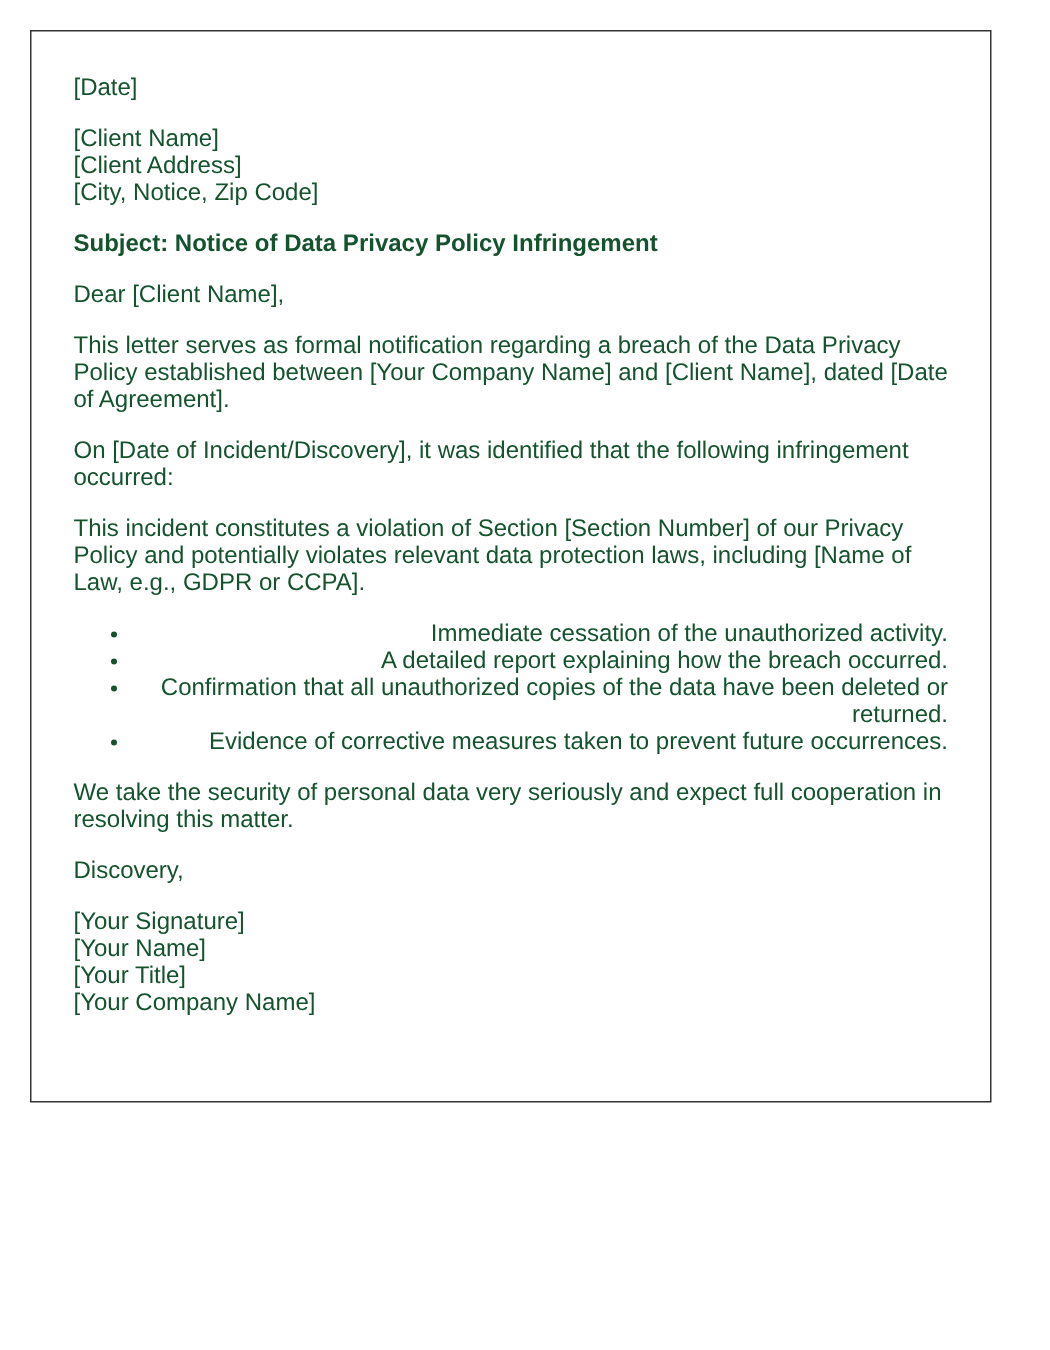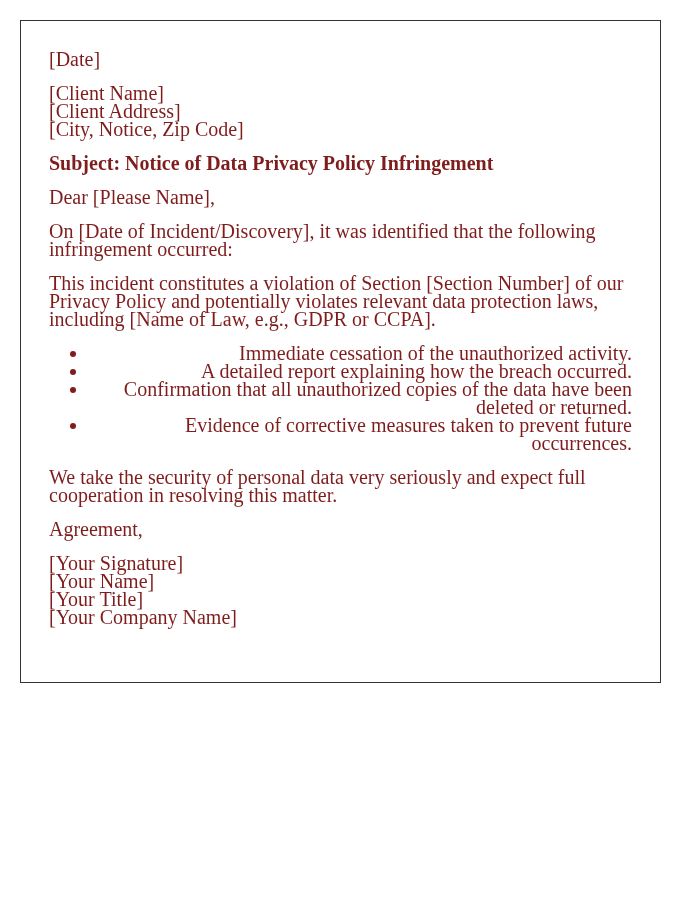--- a/index.html
+++ b/index.html
@@ -18,24 +18,24 @@
       height: 801px;
       overflow: hidden;
     }
     .letter {
       position: absolute;
       left: 20px;
       top: 20px;
       width: 583px;
       border: 1px solid #333333;
       padding: 29px 28px 40px 28px;
-      font-family: Liberation Serif, serif;
-      font-size: 20px;
+      font-family: Liberation Sans, sans-serif;
+      font-size: 16px;
       line-height: 18px;
-      color: #7f1d1d;
+      color: #14532d;
       background: #ffffff;
     }
     .letter p {
       margin: 16px 0;
     }
     .letter p.first {
       margin-top: 0;
     }
     .subject {
       font-weight: bold;
@@ -59,40 +59,41 @@
     <p class="first">[Date]</p>
 
     <p>
       <span>[Client Name]</span><br>
       <span>[Client Address]</span><br>
       <span>[City, Notice, Zip Code]</span>
     </p>
 
     <p class="subject">Subject: Notice of Data Privacy Policy Infringement</p>
 
-    <p>Dear [Please Name],</p>
+    <p>Dear [Client Name],</p>
 
+    <p>This letter serves as formal notification regarding a breach of the Data Privacy Policy established between [Your Company Name] and [Client Name], dated [Date of Agreement].</p>
 
     <p>On [Date of Incident/Discovery], it was identified that the following infringement occurred:</p>
 
 
     <p>This incident constitutes a violation of Section [Section Number] of our Privacy Policy and potentially violates relevant data protection laws, including [Name of Law, e.g., GDPR or CCPA].</p>
 
 
     <ul class="actions">
       <li>Immediate cessation of the unauthorized activity.</li>
       <li>A detailed report explaining how the breach occurred.</li>
       <li>Confirmation that all unauthorized copies of the data have been deleted or returned.</li>
       <li>Evidence of corrective measures taken to prevent future occurrences.</li>
     </ul>
 
 
     <p>We take the security of personal data very seriously and expect full cooperation in resolving this matter.</p>
 
-    <p>Agreement,</p>
+    <p>Discovery,</p>
 
     <p>
       <span>[Your Signature]</span><br>
       <span>[Your Name]</span><br>
       <span>[Your Title]</span><br>
       <span>[Your Company Name]</span>
     </p>
 
   </div>
 </div>

